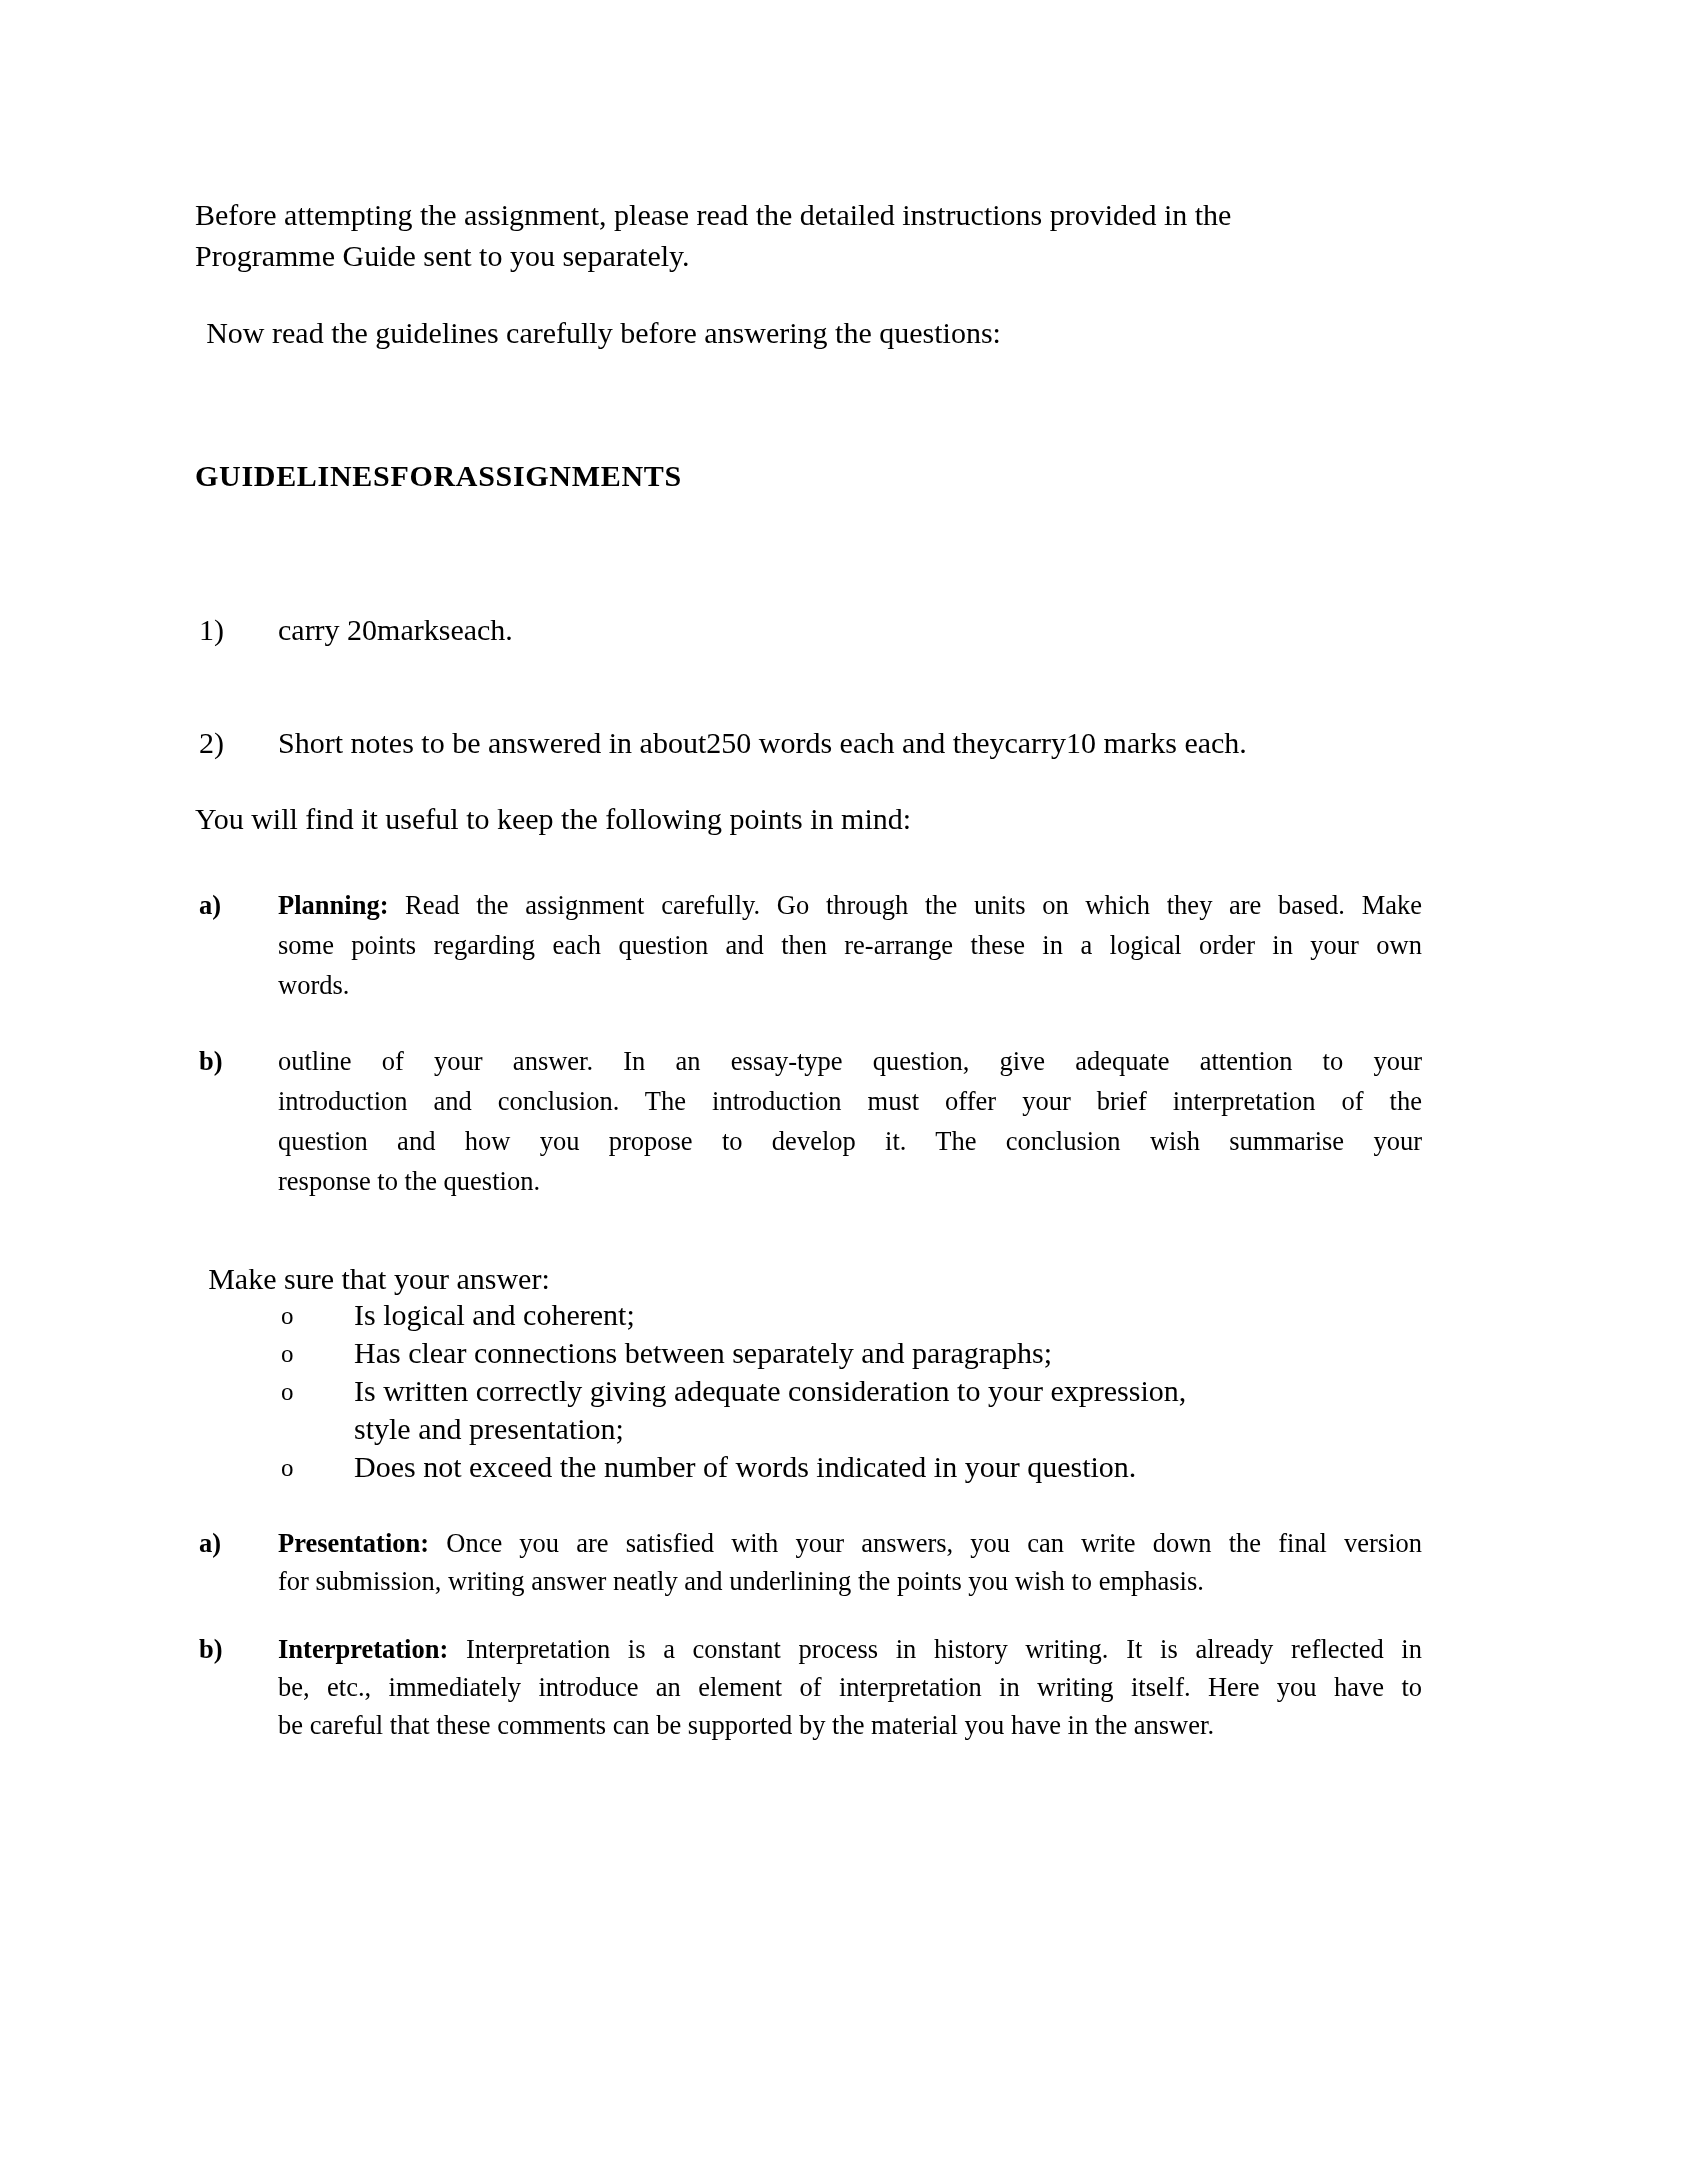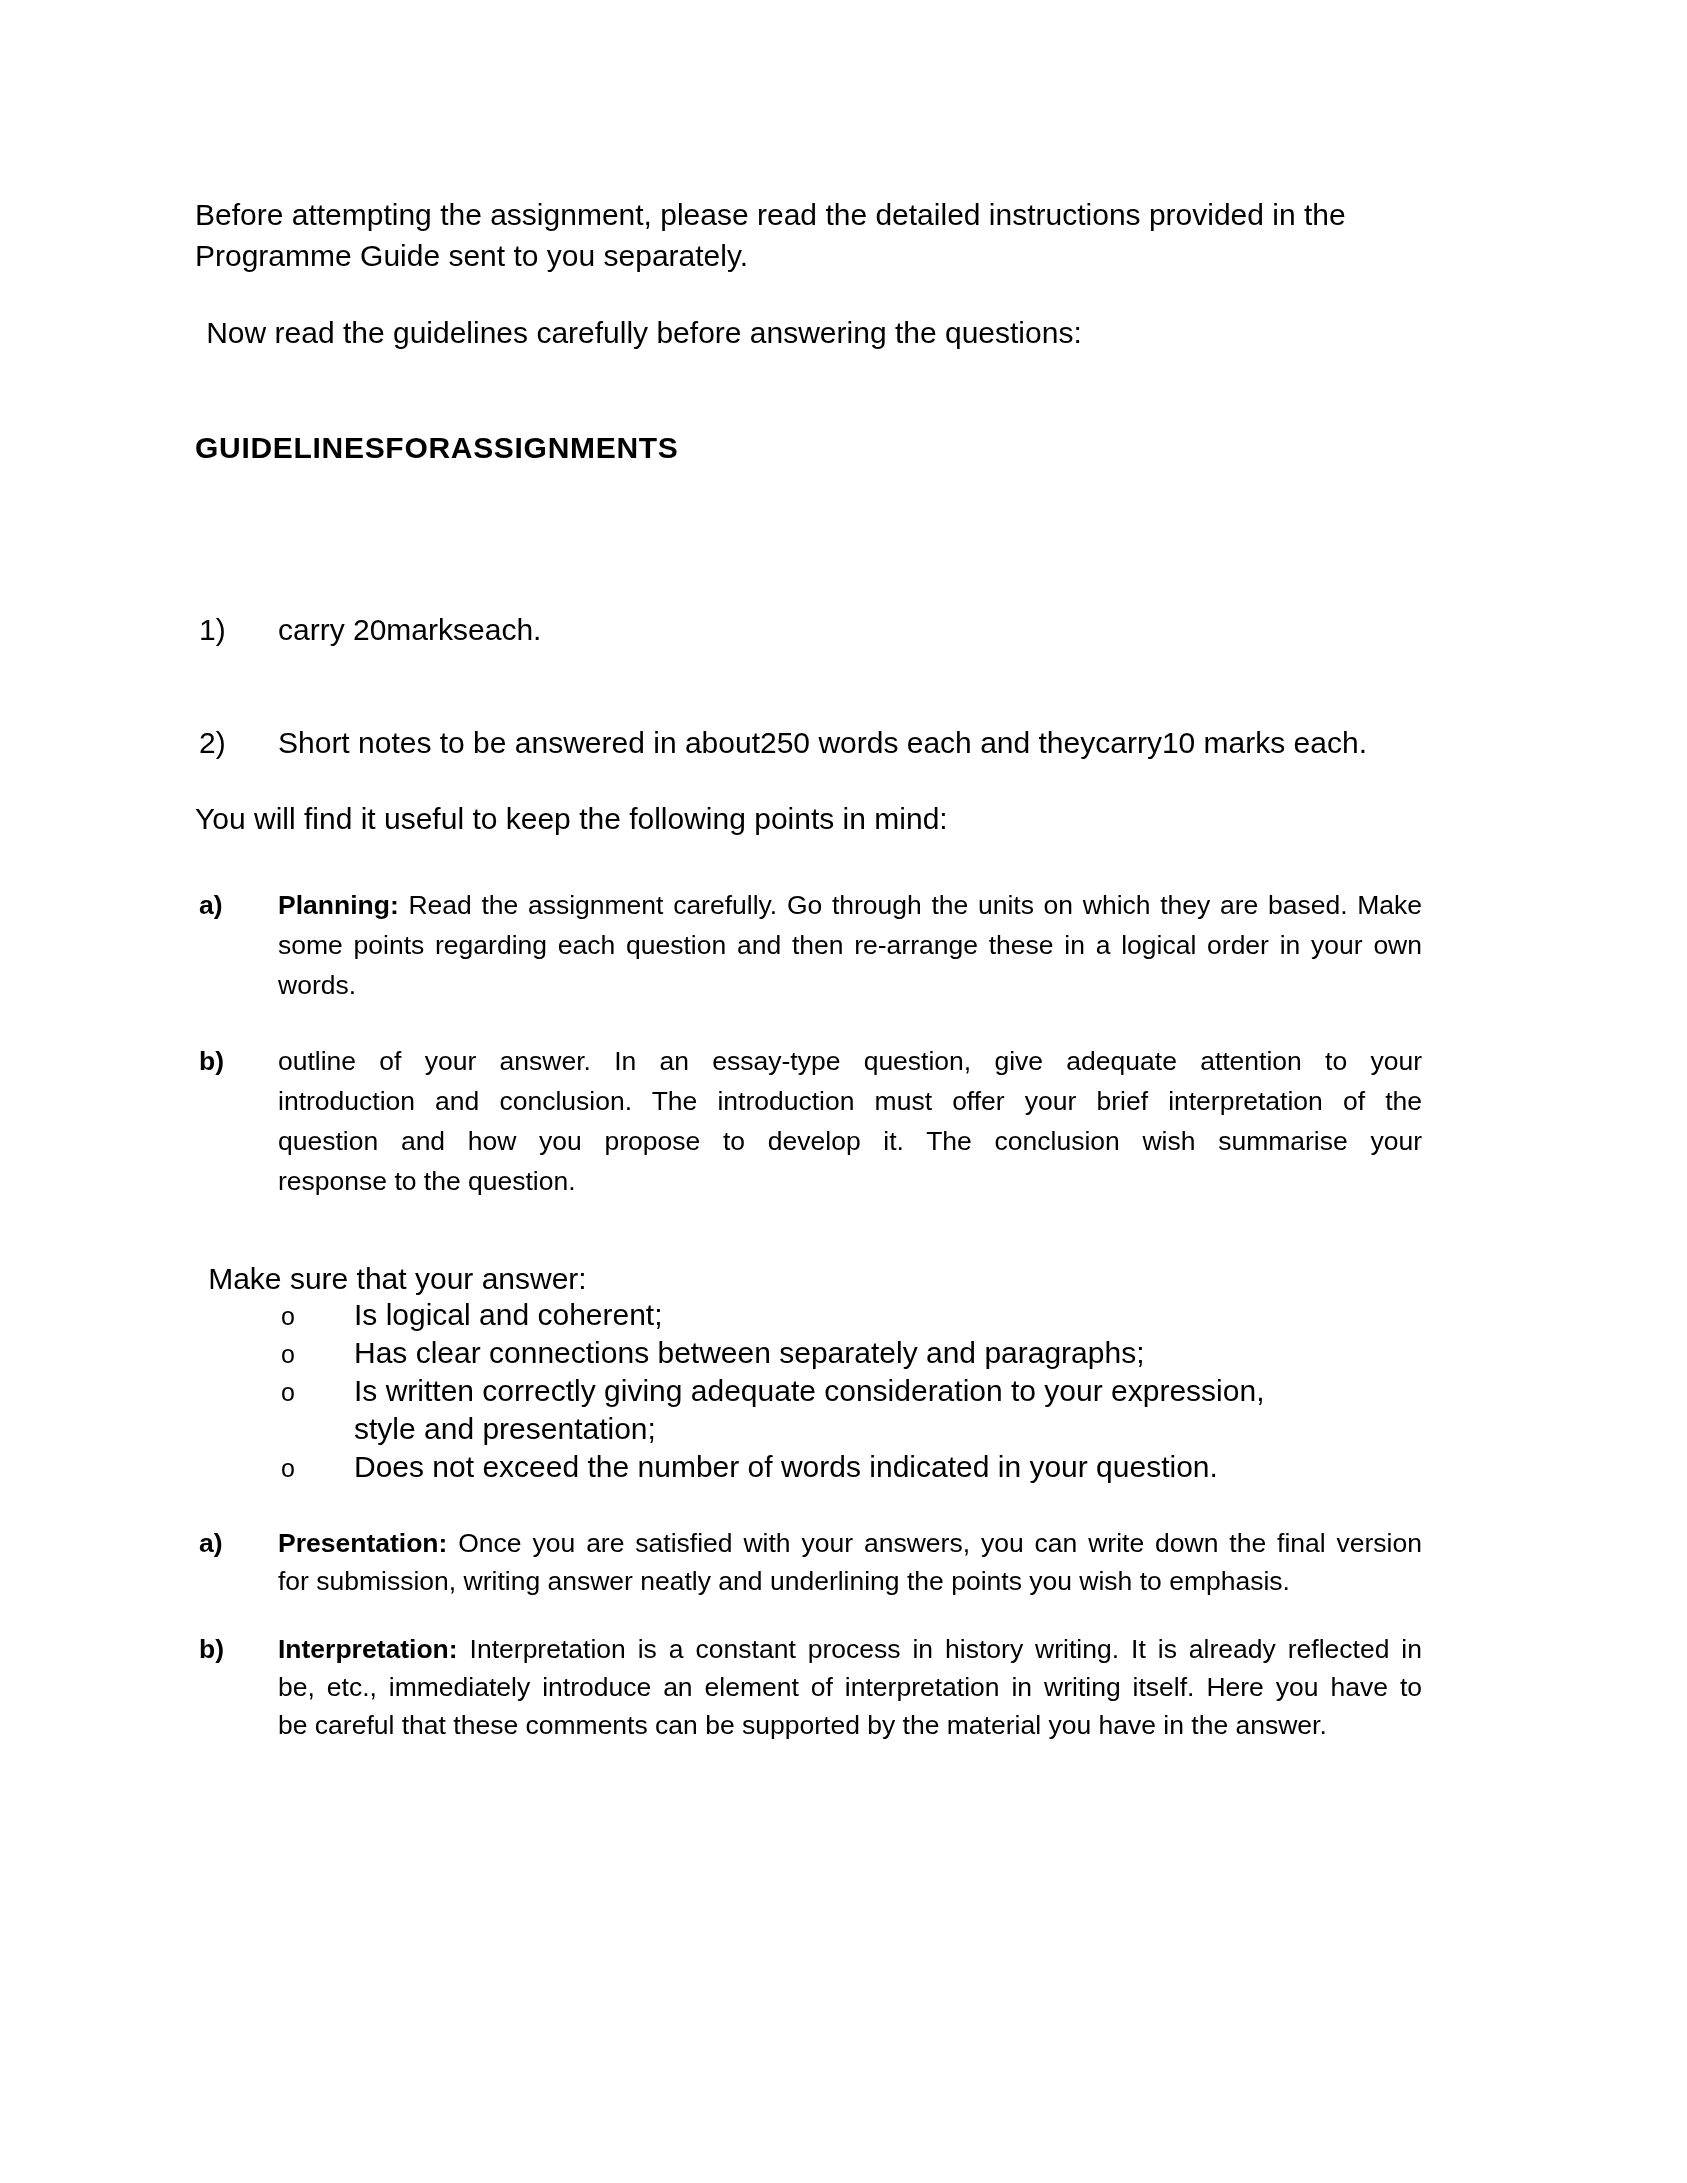--- a/index.html
+++ b/index.html
@@ -6,21 +6,21 @@
     margin: 0;
     padding: 0;
     background: #ffffff;
   }
   .page {
     position: relative;
     width: 1687px;
     height: 1792px;
     background: #ffffff;
     color: #000000;
-    font-family: Liberation Sans, sans-serif;
+    font-family: Liberation Serif, serif;
     overflow: hidden;
   }
   .block {
     position: absolute;
     left: 195px;
     width: 1227px;
     font-size: 30px;
     line-height: 41px;
     color: #000000;
   }
@@ -28,20 +28,21 @@
   
   .just {
     text-align: justify;
     text-align-last: justify;
   }
   .sm { font-size: 26.5px; line-height: 40px; }
   .heading {
     font-weight: bold;
     font-size: 30px;
     letter-spacing: 0.7px;
+    margin-top: 28px;
   }
   .bold { font-weight: bold; }
   
   .hang { padding-left: 83px; box-sizing: border-box; }
   .marker {
     position: absolute;
     left: 4px;
     top: 0;
   }
   .marker.bold { font-weight: bold; }

